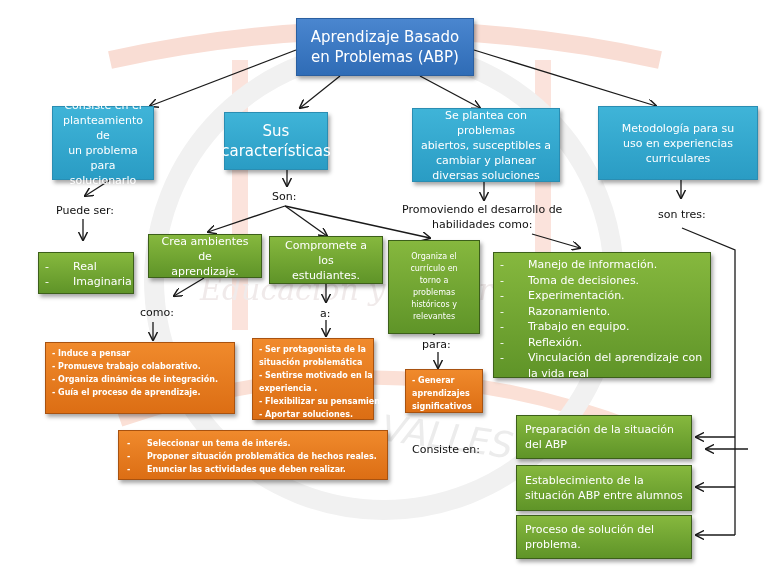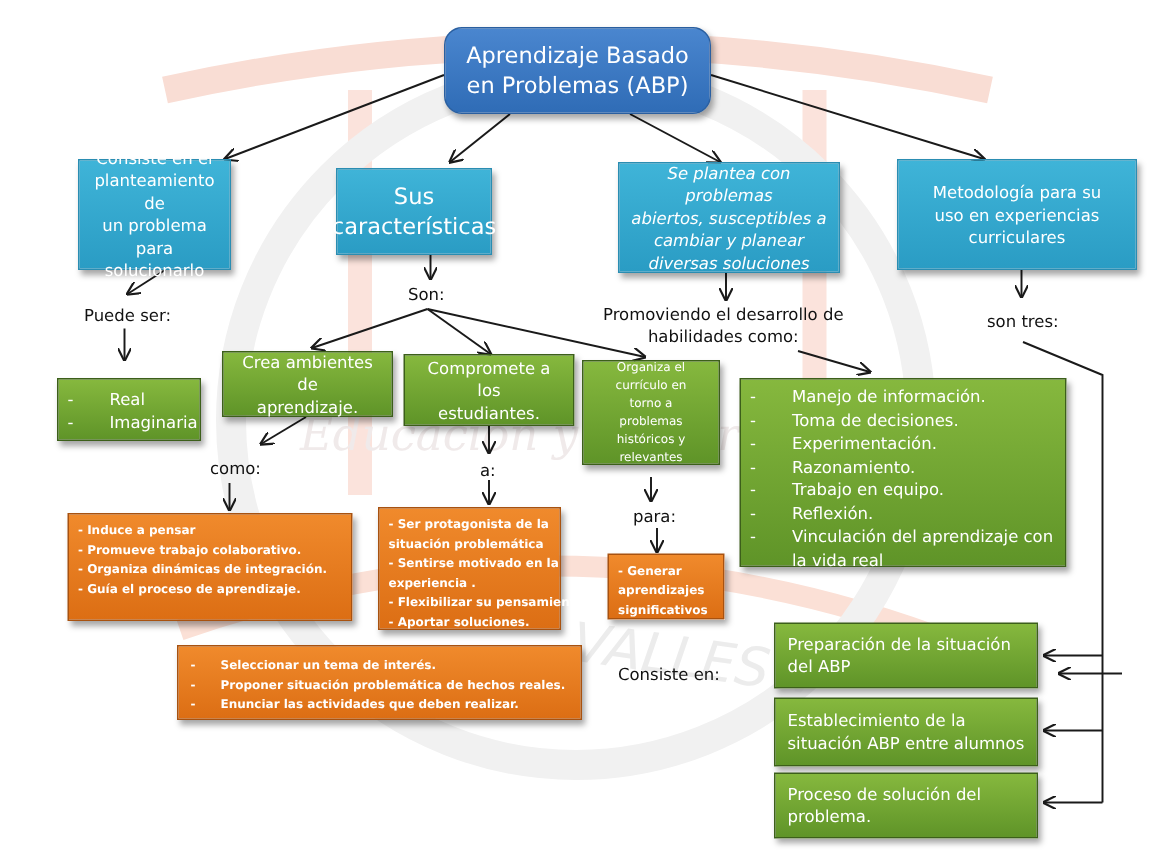--- a/index.html
+++ b/index.html
@@ -10,21 +10,21 @@
   #connectors { position: absolute; left: 0; top: 0; width: 768px; height: 576px; z-index: 1; }
 
   .box {
     position: absolute; z-index: 2;
     display: flex; align-items: center; justify-content: center;
     text-align: center; color: #ffffff;
     box-shadow: 2px 3px 4px rgba(0,0,0,0.35);
   }
   .blue-main {
     background: linear-gradient(#4a86cf, #2f6cb6);
-    border-radius: 12px; border: 1px solid #2a5fa0;
+    border-radius: 0; border: 1px solid #2a5fa0;
     font-size: 15px; line-height: 20px; padding: 4px 8px;
   }
   .cyan {
     background: linear-gradient(#3fb4d8, #2a9cc4);
     border: 1px solid #2a8db2;
     font-size: 11px; line-height: 15px; padding: 4px 6px;
   }
   .cyan.big { font-size: 15px; line-height: 20px; }
   .green {
     background: linear-gradient(#86b83e, #5f9428);
@@ -166,21 +166,21 @@
   <ul class="plain">
     <li>- Ser protagonista de la</li>
     <li>situación problemática</li>
     <li>- Sentirse motivado en la</li>
     <li>experiencia .</li>
     <li>- Flexibilizar su pensamiento.</li>
     <li>- Aportar soluciones.</li>
   </ul>
 </div>
 
-<div class="box green" style="left:388px; top:240px; width:92px; height:70px; font-size:8px; line-height:12px; padding:2px 4px;">
+<div class="box green" style="left:388px; top:240px; width:92px; height:94px; font-size:8px; line-height:12px; padding:2px 4px;">
   <div>
     <div>Organiza el</div>
     <div>currículo en</div>
     <div>torno a</div>
     <div>problemas</div>
     <div>históricos y</div>
     <div>relevantes</div>
   </div>
 </div>
 <div class="label" style="left:422px; top:338px;">para:</div>
@@ -203,21 +203,21 @@
         <span>Proponer situación problemática  de hechos reales.</span>
       </li>
     <li>
         <span class="dash" style="width:20px;">-</span>
         <span>Enunciar las actividades que deben realizar.</span>
       </li>
   </ul>
 </div>
 <div class="label" style="left:412px; top:443px;">Consiste en:</div>
 
-<div class="box cyan" style="left:412px; top:108px; width:148px; height:74px;font-style:italic;">
+<div class="box cyan" style="left:412px; top:108px; width:148px; height:74px;">
   <div>
     <div>Se plantea con problemas</div>
     <div>abiertos, susceptibles a</div>
     <div>cambiar y planear</div>
     <div>diversas soluciones</div>
   </div>
 </div>
 <div class="label" style="left:402px; top:202px; line-height:15px;">
   <div>Promoviendo el desarrollo de</div>
   <div>habilidades como:</div>

